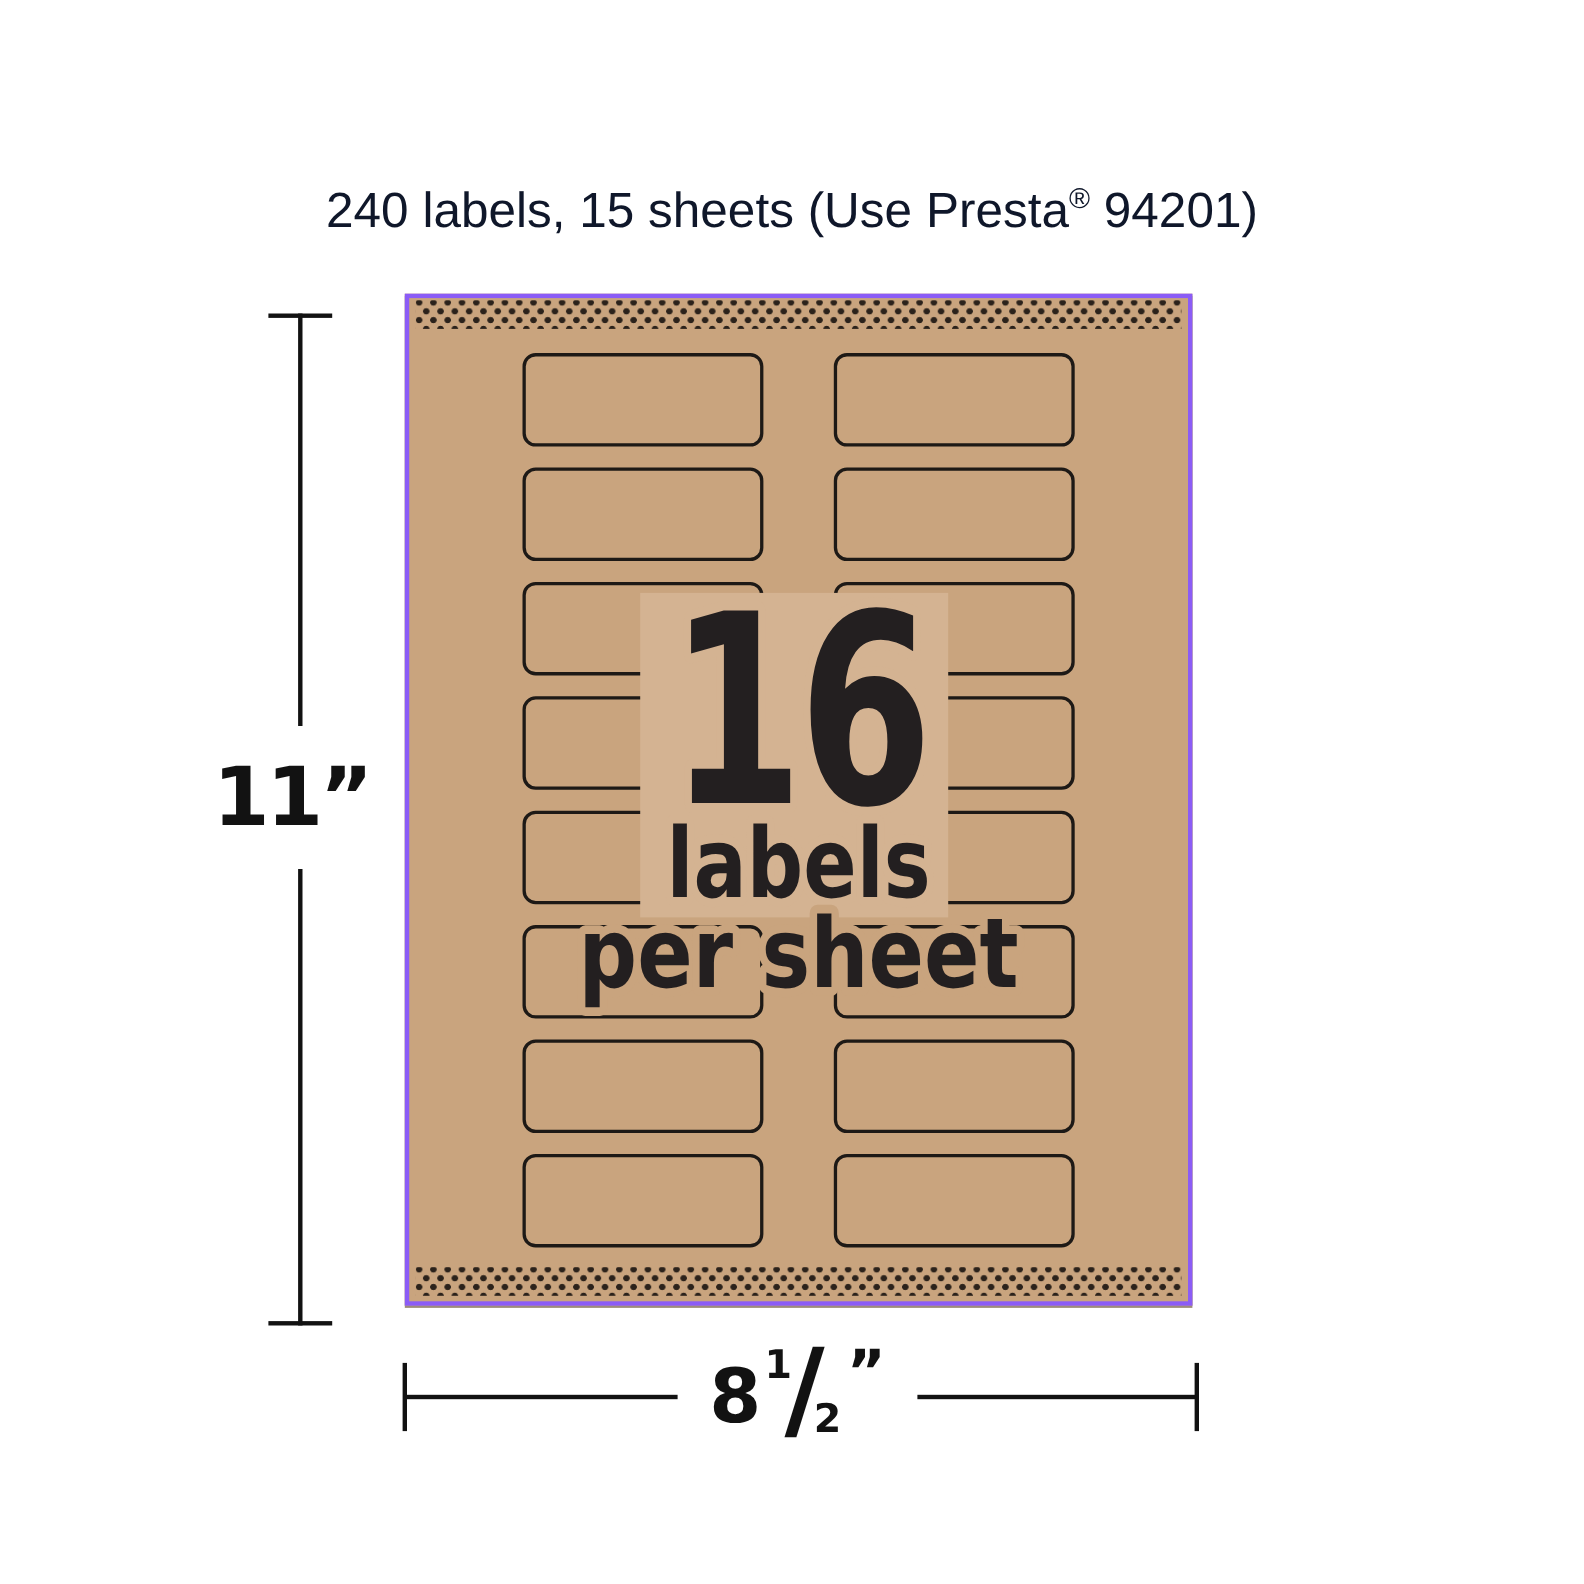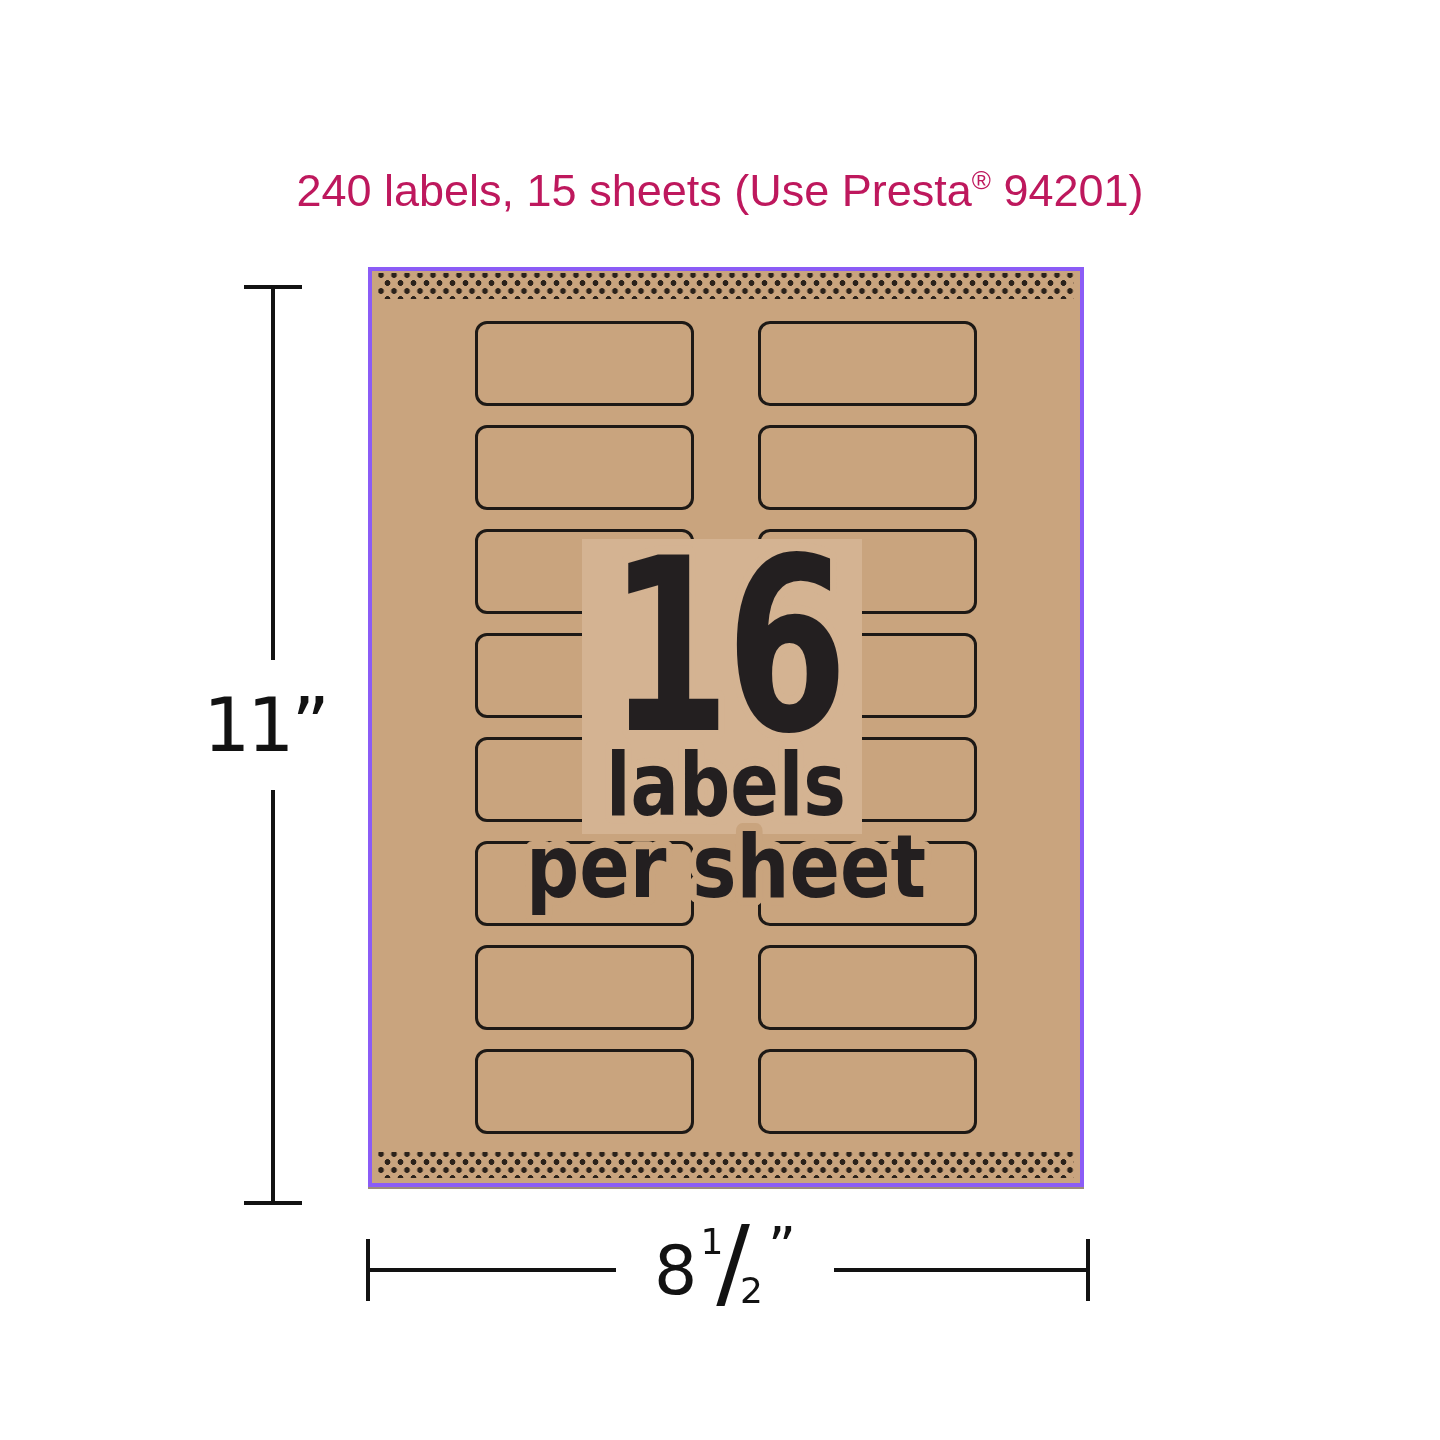--- a/index.html
+++ b/index.html
@@ -7,21 +7,21 @@
     position:relative;width:1440px;height:1440px;background:#ffffff;overflow:hidden;
     font-family:"Liberation Sans",sans-serif;
   }
   
   .title{
     position:absolute;left:0;right:0;top:48px;text-align:center;
     font-size:92px;font-weight:bold;letter-spacing:-2px;color:#2a48a4;line-height:1;
   }
   .subtitle{
     position:absolute;left:0;right:0;top:166px;text-align:center;
-    font-size:45px;color:#be185d;line-height:1.1;letter-spacing:0px;
+    font-size:45px;color:#0f172a;line-height:1.1;letter-spacing:0px;
   }
   .subtitle .reg{font-size:26px;vertical-align:17px;}
   
   .sheet{
     position:absolute;left:368px;top:267px;width:716px;height:920px;
     background:#c9a47e;border:4px solid #8b5cf6;box-sizing:border-box;
     box-shadow:0 2px 0 rgba(104,78,52,0.65);
   }
   .perf{
     position:absolute;left:6px;right:6px;height:26px;
@@ -50,21 +50,21 @@
   
   .dim{position:absolute;background:#121212;}
   .vline{left:271px;top:285px;width:4px;height:920px;}
   .vtick{left:244px;width:58px;height:4px;}
   .vtick.t{top:285px;} .vtick.b{top:1201px;}
   .hline{left:368px;top:1268px;width:722px;height:4px;}
   .htick{top:1239px;width:4px;height:62px;}
   .htick.l{left:366px;} .htick.r{left:1086px;}
   .dim-label{
     position:absolute;background:#ffffff;display:flex;align-items:center;justify-content:center;
-    color:#121212;font-family:"DejaVu Sans","Liberation Sans",sans-serif;font-weight:normal;
+    color:#121212;font-family:"DejaVu Sans","Liberation Sans",sans-serif;font-weight:bold;
   }
   .vlabel{left:183px;top:660px;width:164px;height:130px;font-size:74px;letter-spacing:-3px;}
   .hlabel{left:616px;top:1208px;width:218px;height:125px;}
   .w-whole{font-size:68px;line-height:1;}
   .w-sup{font-size:36px;align-self:flex-start;margin:16px 0 0 3px;line-height:1;}
   .w-slash{font-size:100px;line-height:1;margin:0 -7px;transform:translateY(-8px);}
   .w-sub{font-size:36px;align-self:flex-end;margin:0 0 24px -3px;line-height:1;}
   .w-quote{font-size:54px;align-self:flex-start;margin:12px 0 0 5px;line-height:1;}
 </style>
 </head>

